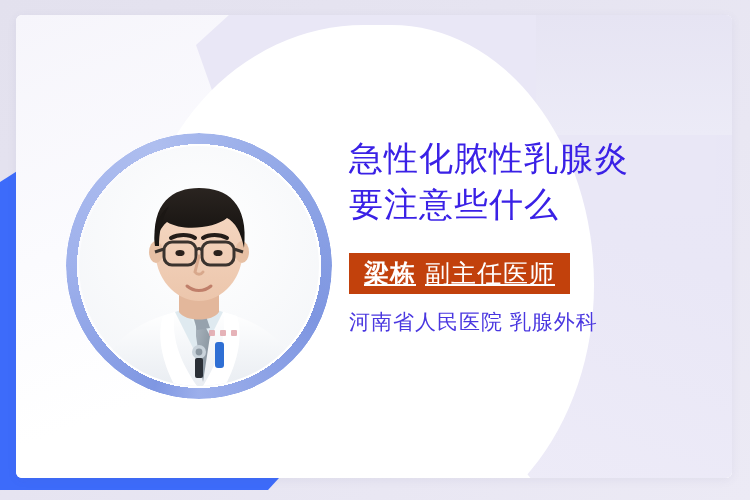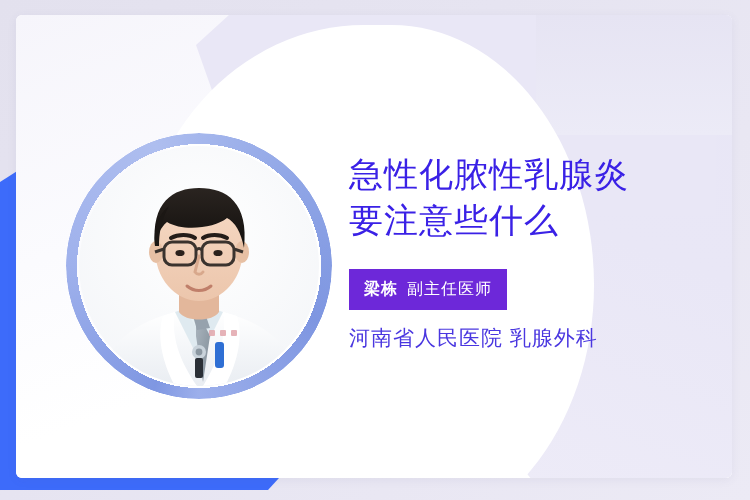--- a/index.html
+++ b/index.html
@@ -137,41 +137,42 @@
     border-radius: 50%;
     overflow: hidden;
     background: #ffffff;
   }
   .avatar-photo svg { display: block; }
 
   
   .text-col {
     position: absolute;
     left: 333px;
-    top: 136px;
+    top: 120px;
     width: 360px;
   }
   .headline {
     color: #3a21e6;
     font-size: 34px;
     line-height: 46px;
     letter-spacing: 1px;
     font-weight: 400;
     white-space: pre-line;
     margin: 0;
   }
   .name-badge {
     display: inline-block;
     margin-top: 26px;
-    background: #6d28d9;
+    background: #c2410c;
     color: #ffffff;
     padding: 8px 15px 9px 15px;
-    font-size: 16px;
+    font-size: 25px;
     line-height: 24px;
     white-space: nowrap;
+    text-decoration: underline;
   }
   .name-badge .doctor-name {
     font-weight: 700;
     letter-spacing: 1px;
   }
   .name-badge .doctor-title {
     font-weight: 400;
     margin-left: 9px;
     letter-spacing: 1px;
   }

